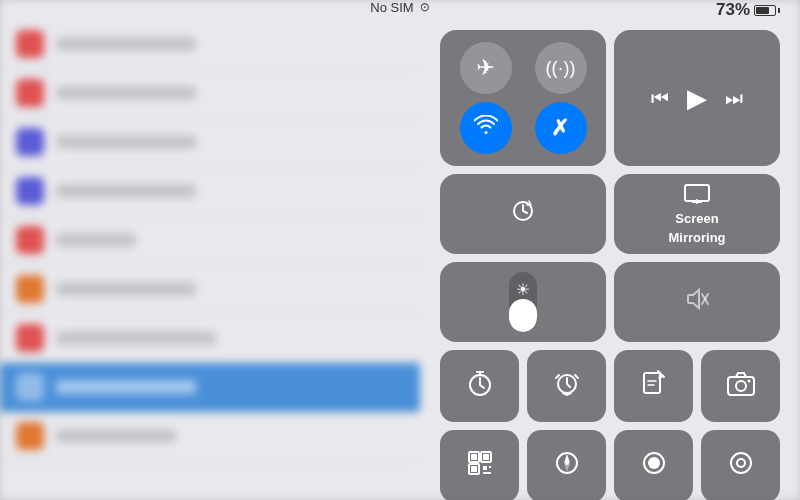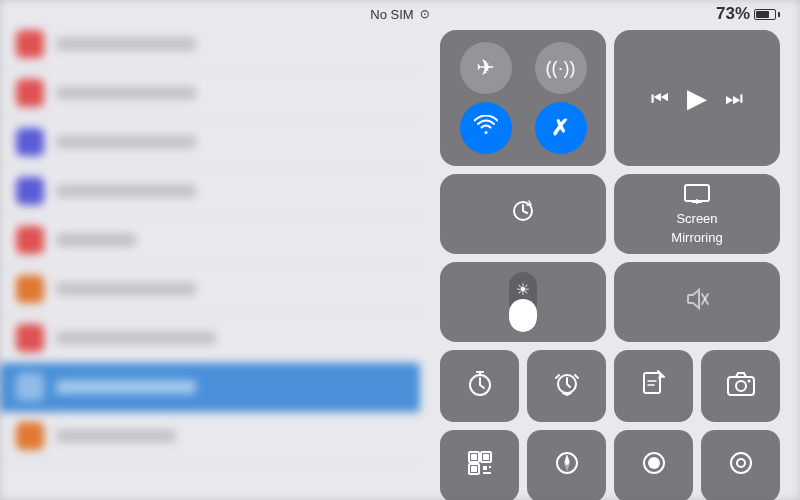--- a/index.html
+++ b/index.html
@@ -55,21 +55,21 @@
     }
 
     
     .status-bar {
       position: absolute;
       top: 0;
       left: 0;
       right: 0;
       height: 28px;
       display: flex;
-      align-items: center;
+      align-items: flex-start;
       justify-content: center;
       z-index: 10;
       gap: 6px;
       font-size: 13px;
       font-weight: 500;
       color: #333;
     }
 
     .status-bar-right {
       position: absolute;
@@ -169,21 +169,21 @@
       border-radius: 16px;
       display: flex;
       flex-direction: column;
       align-items: center;
       justify-content: center;
       gap: 4px;
       cursor: pointer;
       color: #fff;
       height: 80px;
       font-size: 13px;
-      font-weight: 400;
+      font-weight: 700;
       text-align: center;
       padding: 8px;
     }
 
     
     .brightness-block {
       background: rgba(100,100,105,0.85);
       border-radius: 16px;
       display: flex;
       flex-direction: column;

